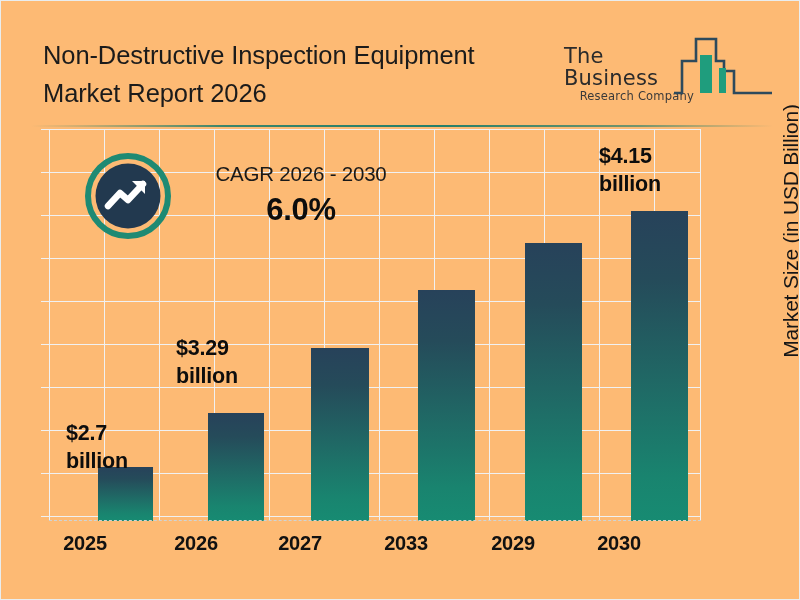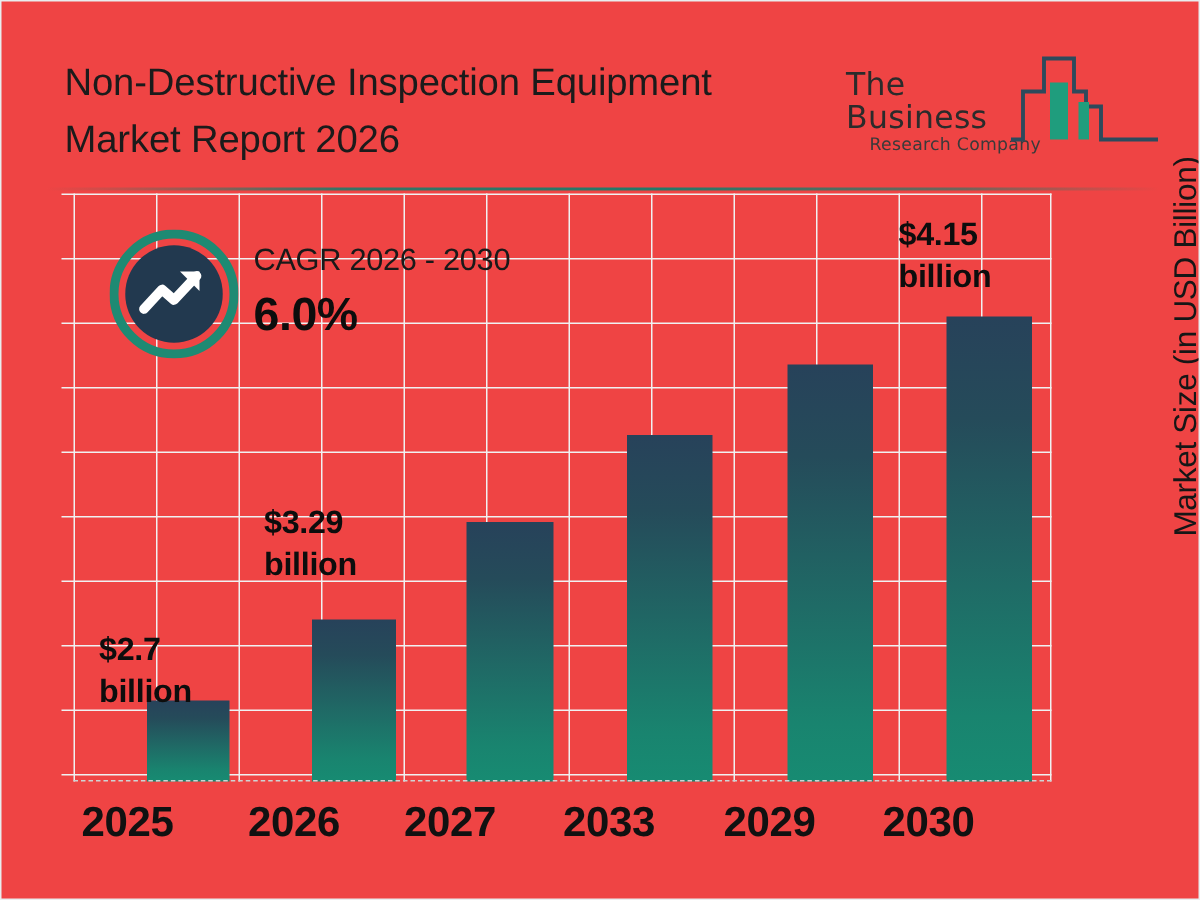--- a/index.html
+++ b/index.html
@@ -8,21 +8,21 @@
     background: #ffffff;
   }
   body {
     font-family: "Liberation Sans", sans-serif;
   }
 
   #page {
     position: relative;
     width: 800px;
     height: 600px;
-    background: #ef4444;
+    background: #fdba74;
     overflow: hidden;
     box-sizing: border-box;
     border: 1px solid #e9edee;
   }
 
   
   #header {
     position: absolute;
     left: 0; top: 0;
     width: 800px; height: 126px;
@@ -160,21 +160,21 @@
     white-space: pre-line;
     letter-spacing: -0.2px;
   }
 
   
   .x-label {
     position: absolute;
     top: 531px;
     width: 120px;
     text-align: center;
-    font-size: 28px;
+    font-size: 20px;
     font-weight: bold;
     color: #111111;
     letter-spacing: -0.2px;
   }
 
   
   #y-axis-title {
     position: absolute;
     left: 645px;
     top: 218px;
@@ -184,24 +184,25 @@
     text-align: center;
     font-size: 21px;
     color: #161616;
     letter-spacing: -0.2px;
     white-space: nowrap;
   }
 
   
   #cagr-group {
     position: absolute;
-    left: 72px;
+    left: 84px;
     top: 152px;
     width: 330px;
     height: 104px;
+    text-align: center;
   }
   #cagr-icon {
     position: absolute;
     left: 0;
     top: 0;
     width: 86px;
     height: 86px;
   }
   #cagr-text {
     position: absolute;

